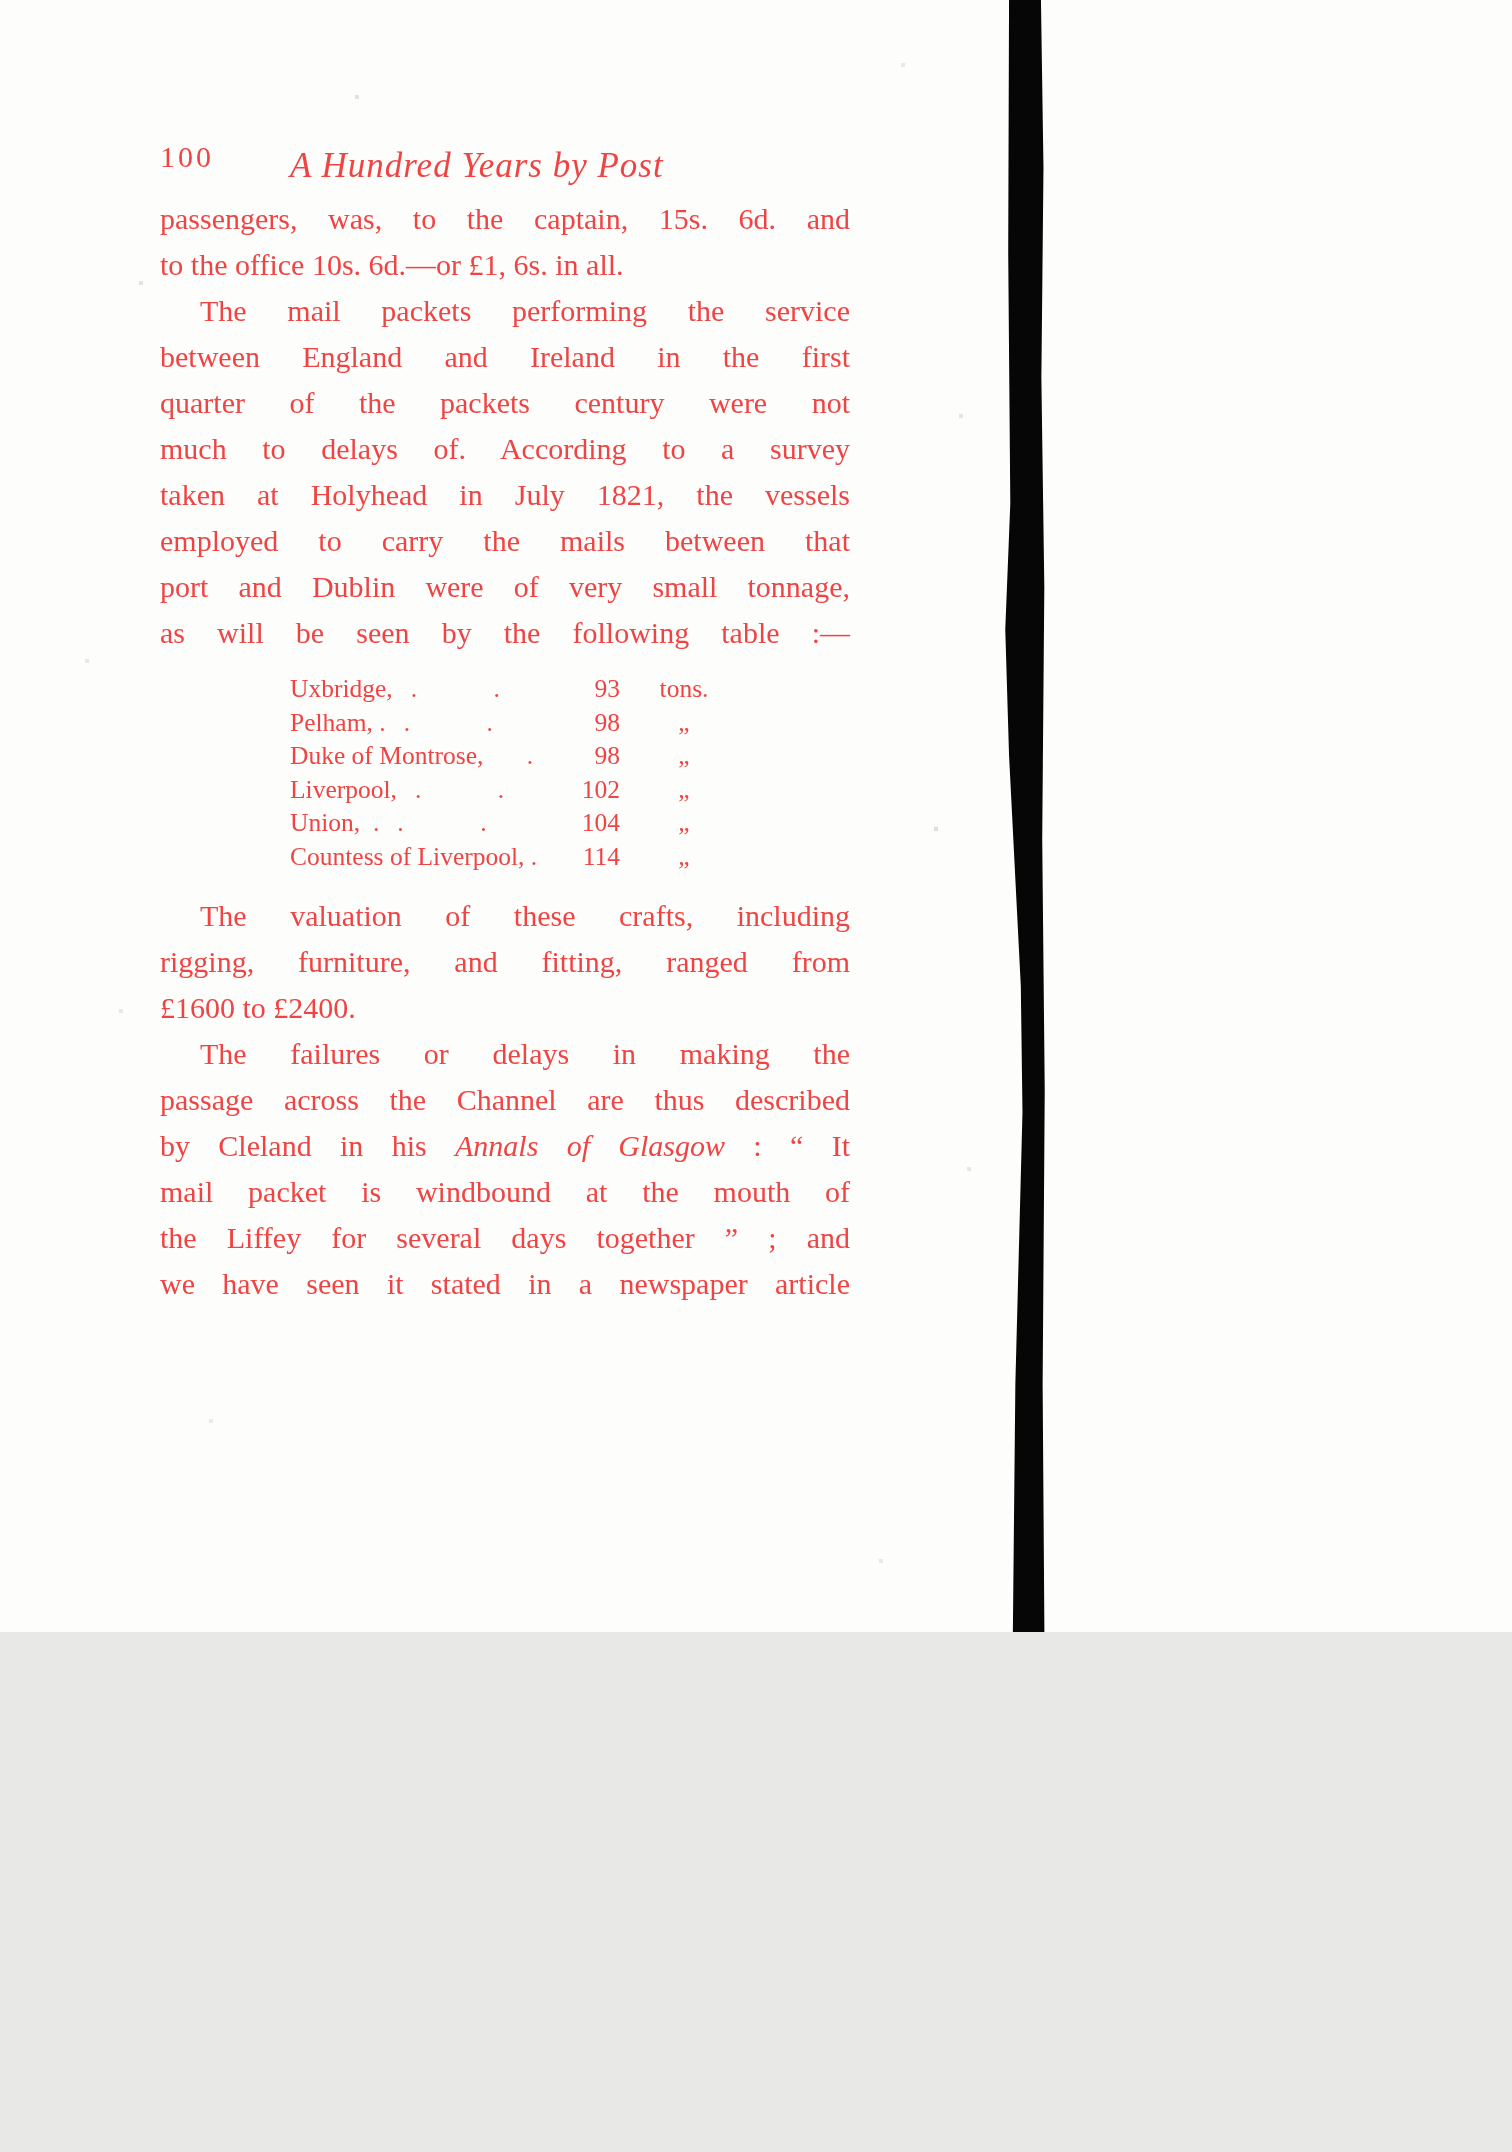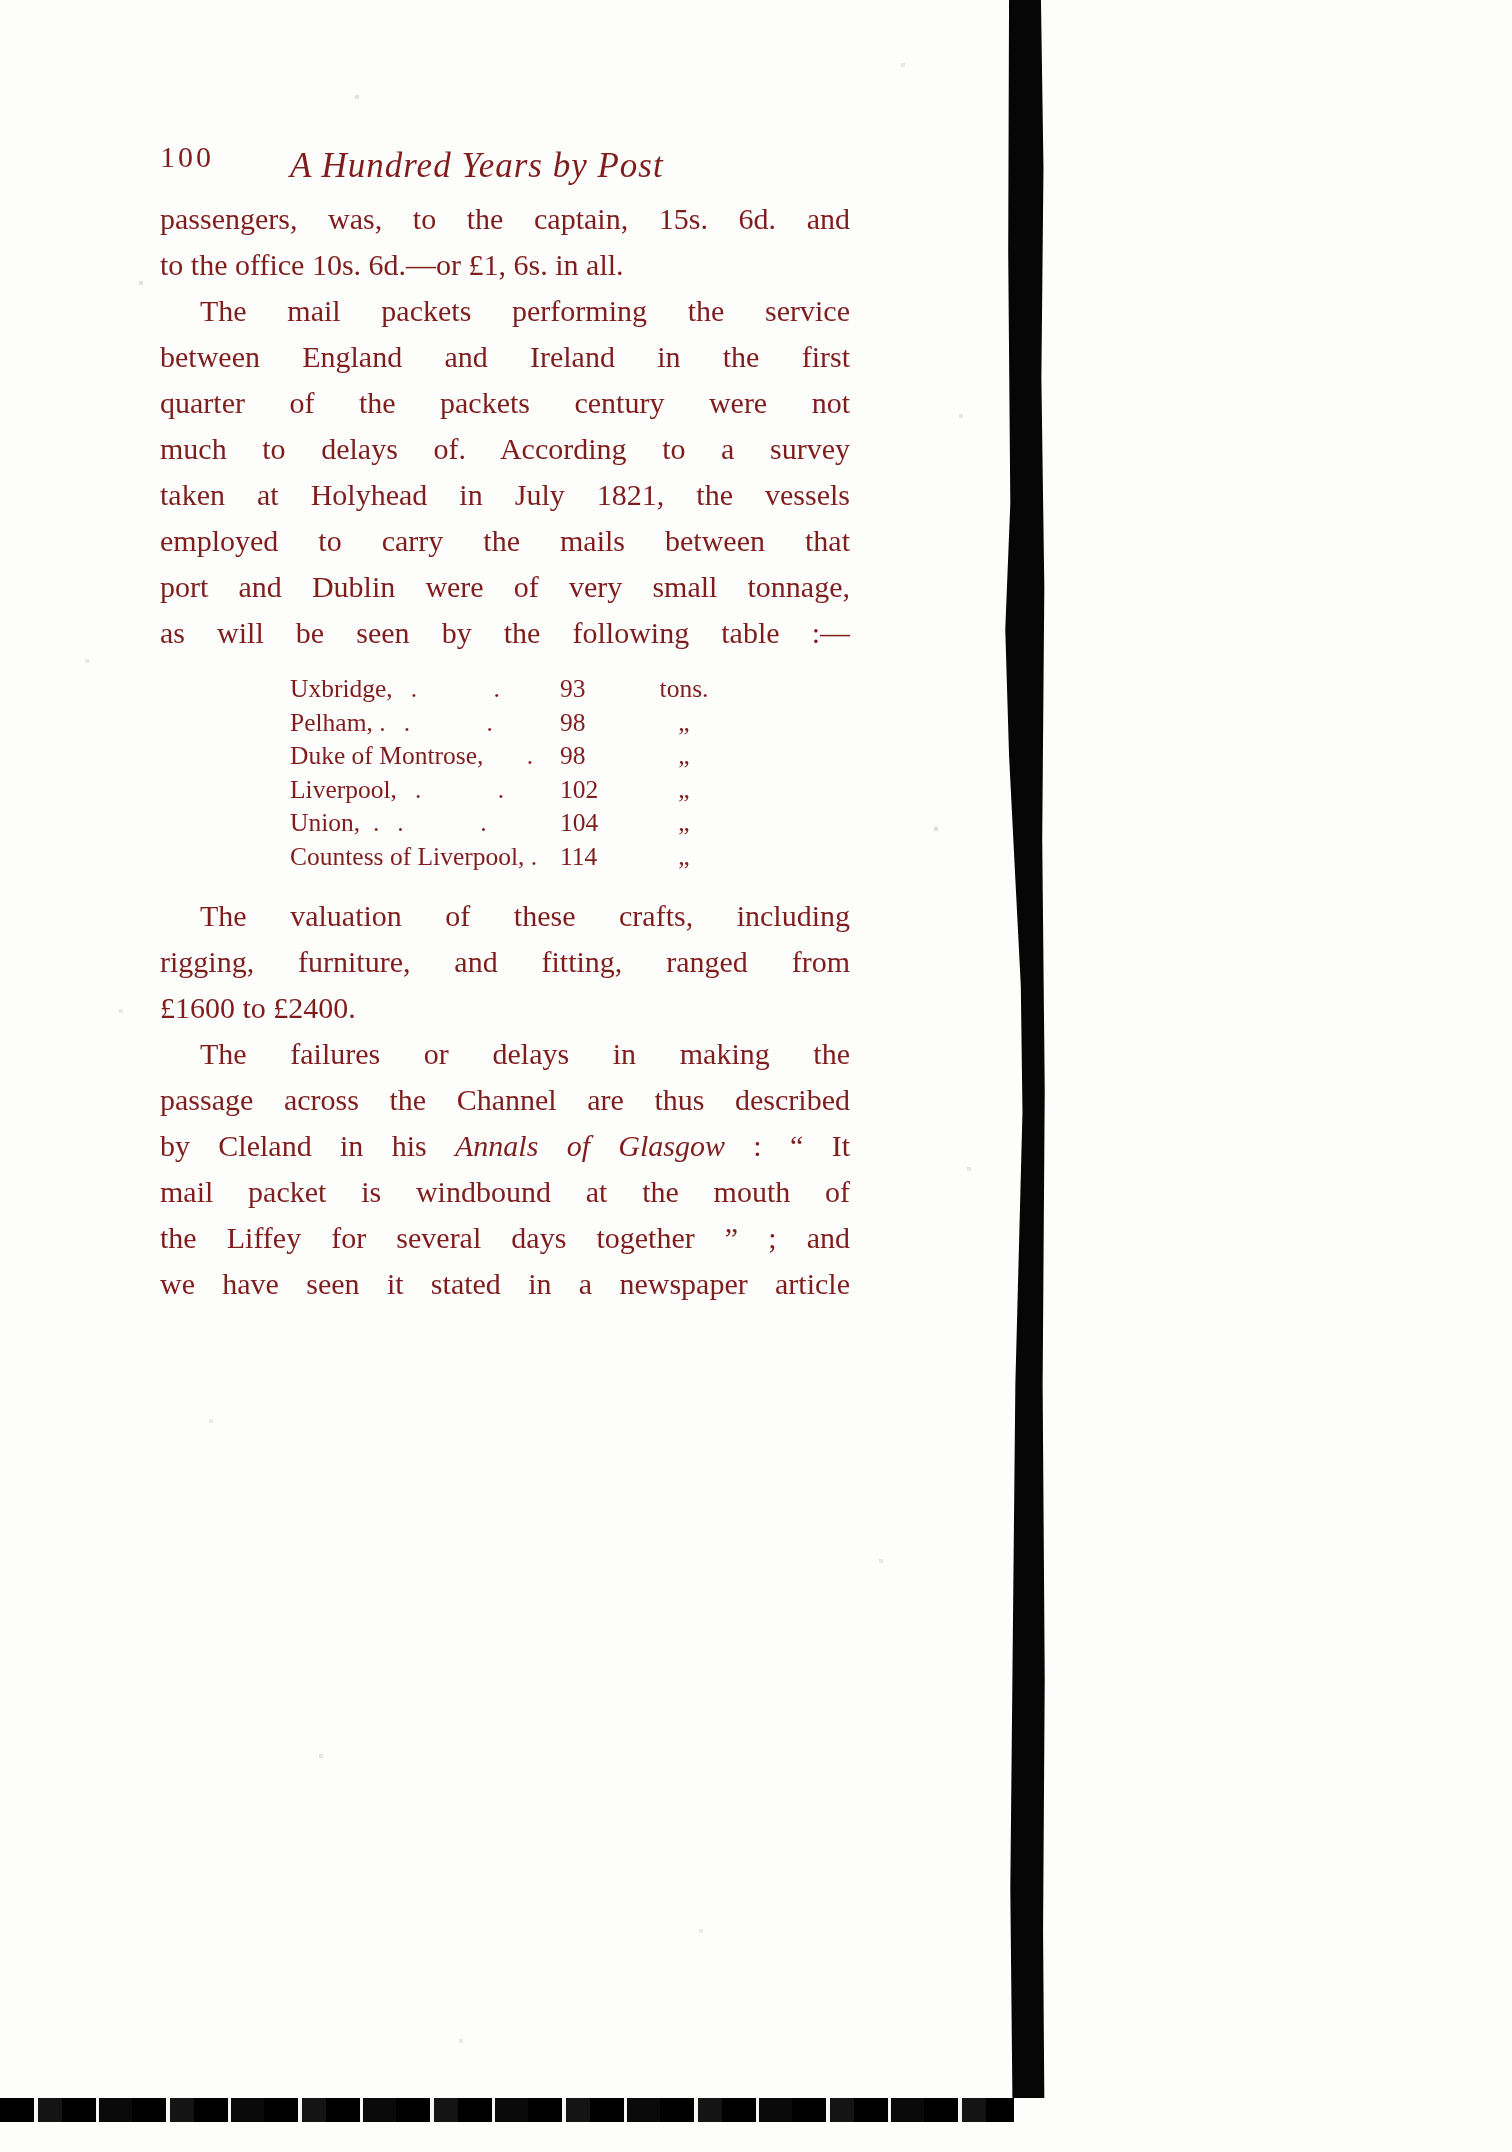--- a/index.html
+++ b/index.html
@@ -1,21 +1,21 @@
 <!DOCTYPE html>
 <html><head>
 <meta charset="utf-8">
 <style>
   html,body { margin:0; padding:0; background:#e8e8e6; }
   .page {
     position:relative;
-    width:1512px; height:2152px;
+    width:1512px; height:1632px;
     background:#fdfdfb;
     font-family:"Liberation Serif", serif;
-    color:#7f1d1d;
+    color:#ef4444;
     overflow:hidden;
   }
   
   .header { position:absolute; top:130px; left:160px; width:690px; height:54px; }
   .page-num {
     position:absolute; left:0; top:10px;
     font-size:30px; letter-spacing:3px;
   }
   .running-title {
     position:absolute; left:130px; top:16px;
@@ -35,21 +35,21 @@
 
   
   .ship-table {
     margin:16px 0 20px 130px;
     width:440px;
     font-size:25.5px; line-height:33.5px;
   }
   .ship-row { display:flex; align-items:baseline; }
   .ship-name { white-space:pre; }
   .ship-dots { flex:1; white-space:pre; padding-left:18px; overflow:hidden; }
-  .ship-value { width:60px; }
+  .ship-value { width:60px; text-align:right; }
   .ship-unit { width:92px; padding-left:18px;text-align:center; }
 
   
   .binding-band {
     position:absolute; left:1004px; top:0; width:42px; height:2098px;
     background:#060606;
     clip-path: polygon(
       12% 0%, 88% 0%,
       94% 8%, 89% 18%, 96% 28%, 91% 40%, 97% 52%, 92% 66%, 97% 80%, 93% 92%, 96% 100%,
       20% 100%, 15% 90%, 21% 78%, 27% 66%, 44% 53%, 40% 47%, 12% 36%, 3% 30%, 15% 24%, 10% 12%

